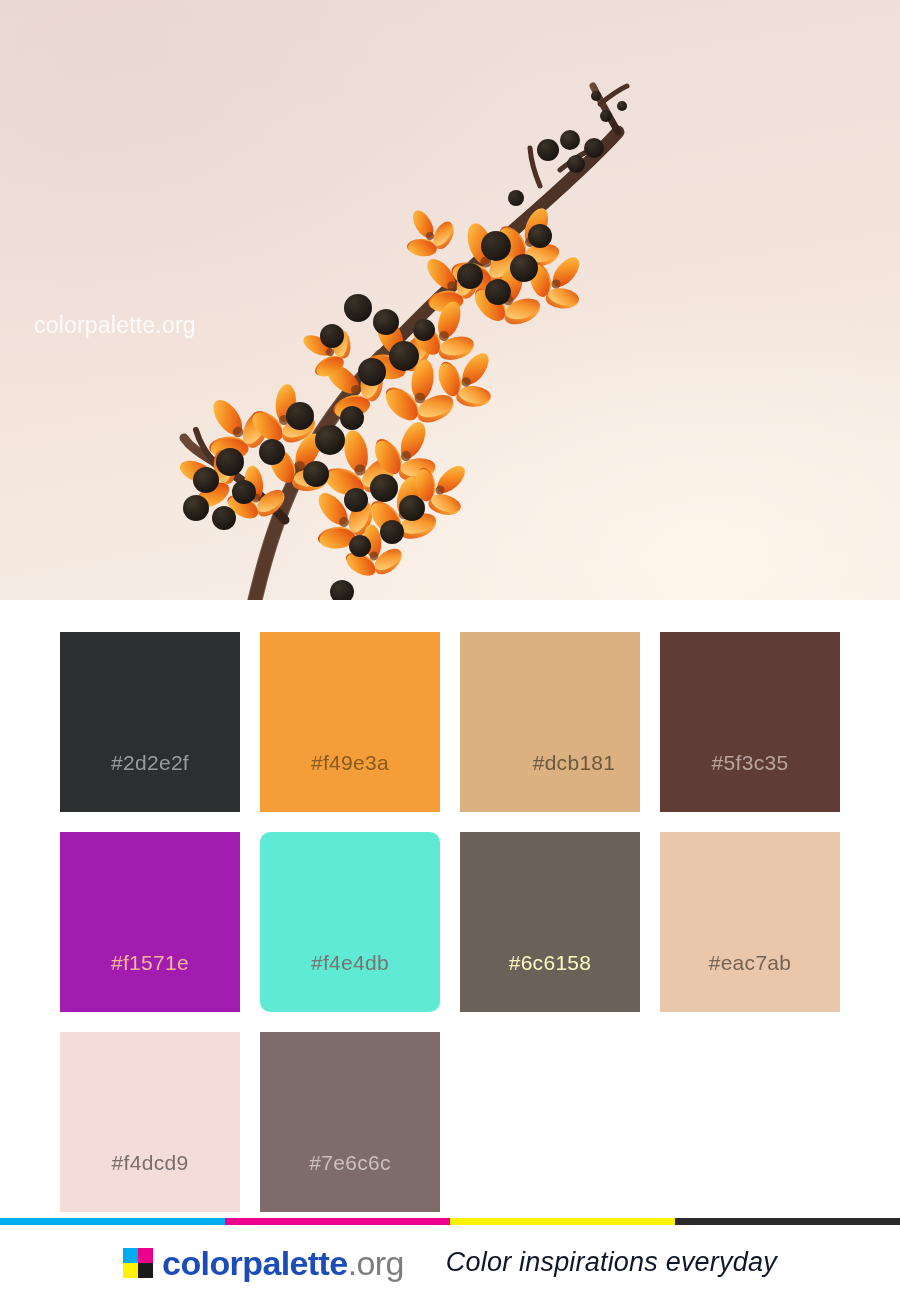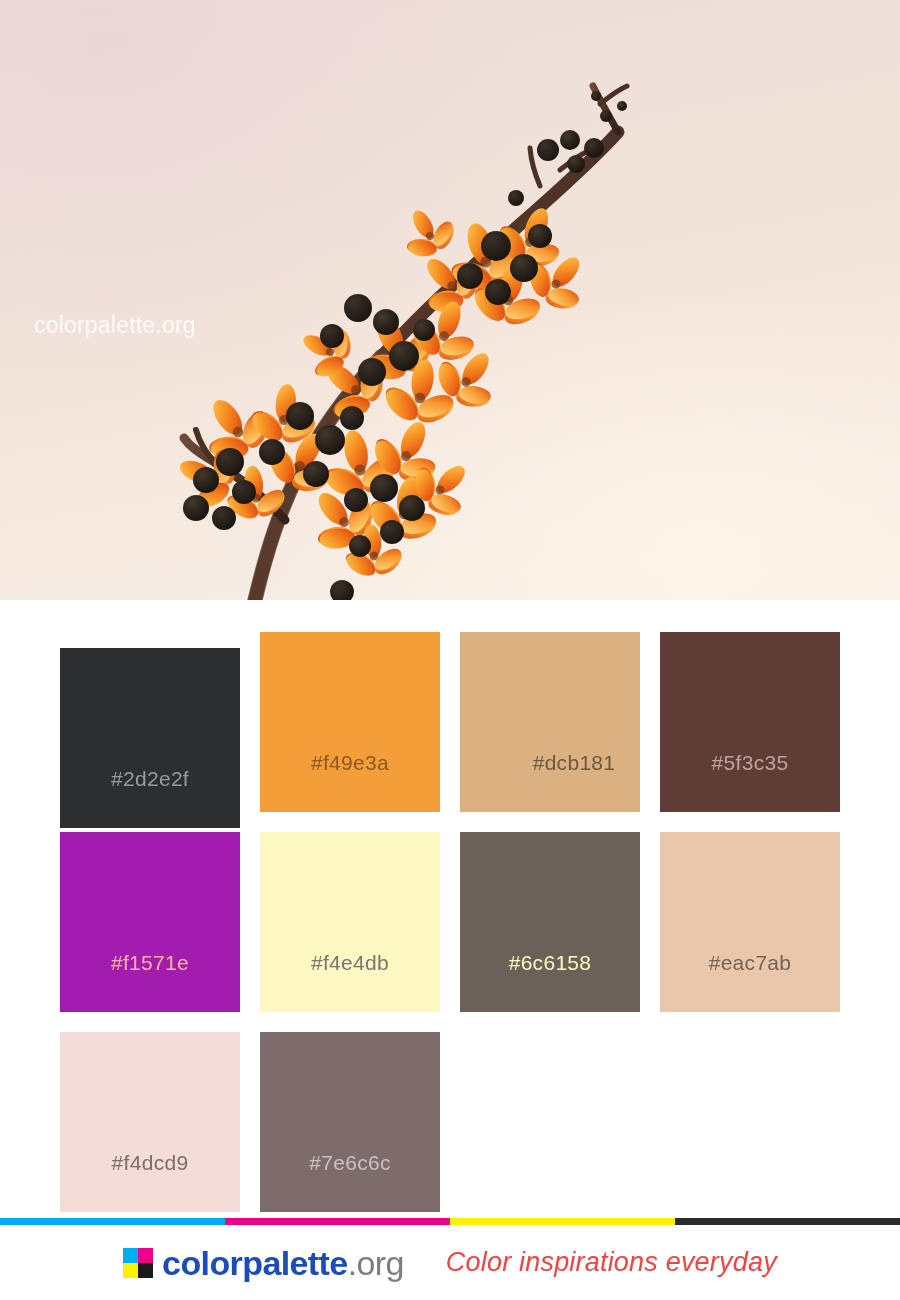--- a/index.html
+++ b/index.html
@@ -162,21 +162,21 @@
     white-space: nowrap;
     font-family: "Liberation Sans", sans-serif;
   }
   .brand-name { font-weight: bold; color: #1b4cb8; }
   .brand-tld  { font-weight: 400; color: #7d7d7d; }
 
   .tagline {
     margin-left: 42px;
     font-size: 27px;
     font-style: italic;
-    color: #ef4444;
+    color: #0f172a;
     white-space: nowrap;
     letter-spacing: 0.2px;
     font-family: "Liberation Sans", sans-serif;
   }
 </style>
 </head>
 <body>
 
 <div id="page">
 
@@ -321,37 +321,37 @@
         </g>
       </svg>
     </div>
 
     <div class="watermark">colorpalette.org</div>
   </div>
 
   <div class="palette">
     <div class="swatch-grid">
 
-      <div class="swatch" style="background-color: rgb(45, 46, 47); margin-top: 16px;">
+      <div class="swatch" style="background-color: rgb(45, 46, 47);">
         <span class="swatch-label" style="color: rgb(154, 155, 156);">#2d2e2f</span>
       </div>
       <div class="swatch" style="background-color: rgb(244, 158, 58);">
         <span class="swatch-label" style="color: rgb(138, 90, 32);">#f49e3a</span>
       </div>
       <div class="swatch" style="background-color: rgb(220, 177, 129); padding-left: 48px;">
         <span class="swatch-label" style="color: rgb(110, 88, 64);">#dcb181</span>
       </div>
 
       <div class="swatch" style="background-color: rgb(95, 60, 53);">
         <span class="swatch-label" style="color: rgb(185, 164, 159);">#5f3c35</span>
       </div>
       <div class="swatch" style="background-color: #a21caf;">
         <span class="swatch-label" style="color: rgb(247, 182, 153);">#f1571e</span>
       </div>
-      <div class="swatch" style="background-color: #fef9c3;">
+      <div class="swatch" style="background-color: #5eead4; border-radius: 10px;">
         <span class="swatch-label" style="color: rgb(122, 115, 112);">#f4e4db</span>
       </div>
       <div class="swatch" style="background-color: rgb(108, 97, 88);">
         <span class="swatch-label" style="color: #fef9c3;">#6c6158</span>
       </div>
 
       <div class="swatch" style="background-color: rgb(234, 199, 171);">
         <span class="swatch-label" style="color: rgb(117, 99, 86);">#eac7ab</span>
       </div>
       <div class="swatch" style="background-color: rgb(244, 220, 217);">

